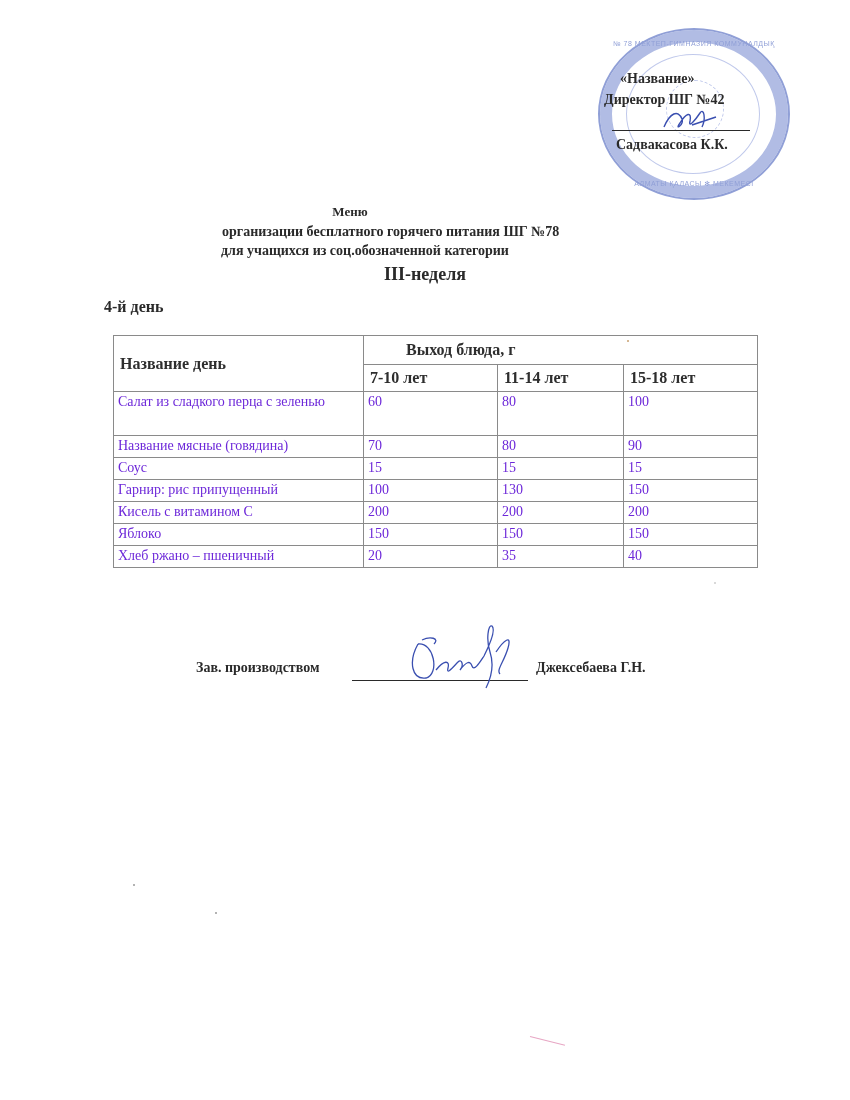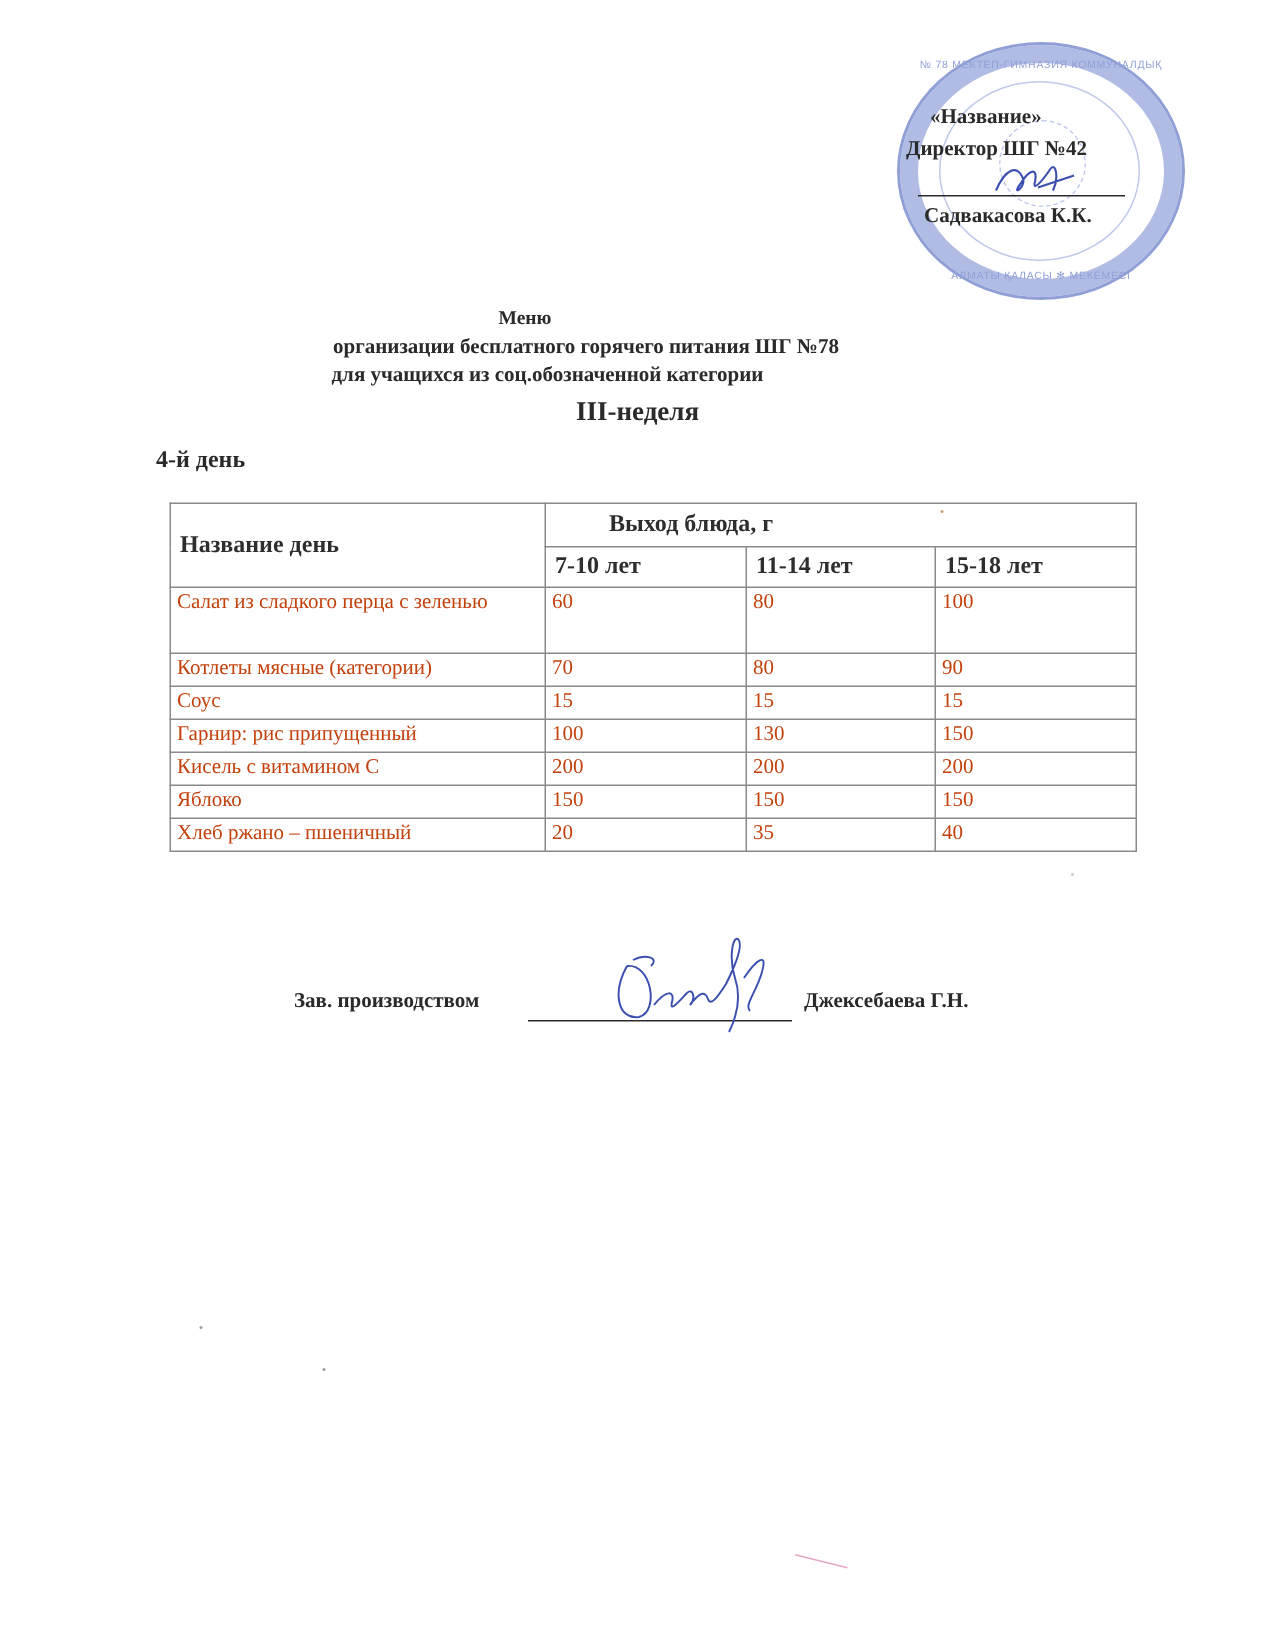--- a/index.html
+++ b/index.html
@@ -156,21 +156,21 @@
       vertical-align: middle;
       padding-left: 42px;
     }
     .menu-table .h-age {
       height: 26px;
       vertical-align: middle;
       padding-left: 6px;
     }
     .menu-table td {
       font-size: 14px;
-      color: #c2410c;
+      color: #6d28d9;
       height: 21px;
       line-height: 20px;
     }
     .menu-table tr.tall td { height: 43px; }
     .col-dish { width: 250px; }
     .col-a { width: 134px; }
     .col-b { width: 126px; }
     .col-c { width: 134px; }
 
     
@@ -269,21 +269,21 @@
       </tr>
     </thead>
     <tbody>
       <tr class="tall">
         <td>Салат из сладкого перца с зеленью</td>
         <td>60</td>
         <td>80</td>
         <td>100</td>
       </tr>
       <tr>
-        <td>Котлеты мясные (категории)</td>
+        <td>Название мясные (говядина)</td>
         <td>70</td>
         <td>80</td>
         <td>90</td>
       </tr>
       <tr>
         <td>Соус</td>
         <td>15</td>
         <td>15</td>
         <td>15</td>
       </tr>

